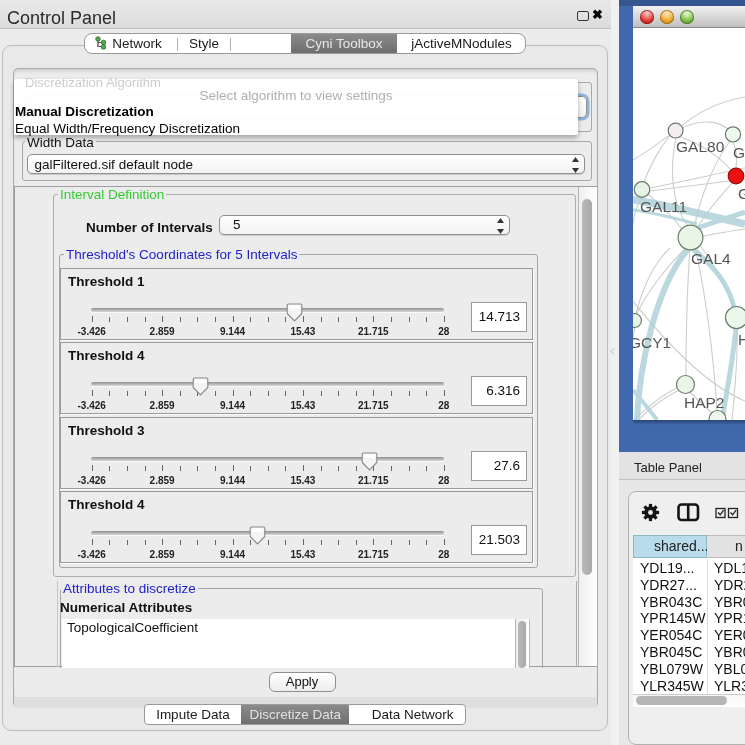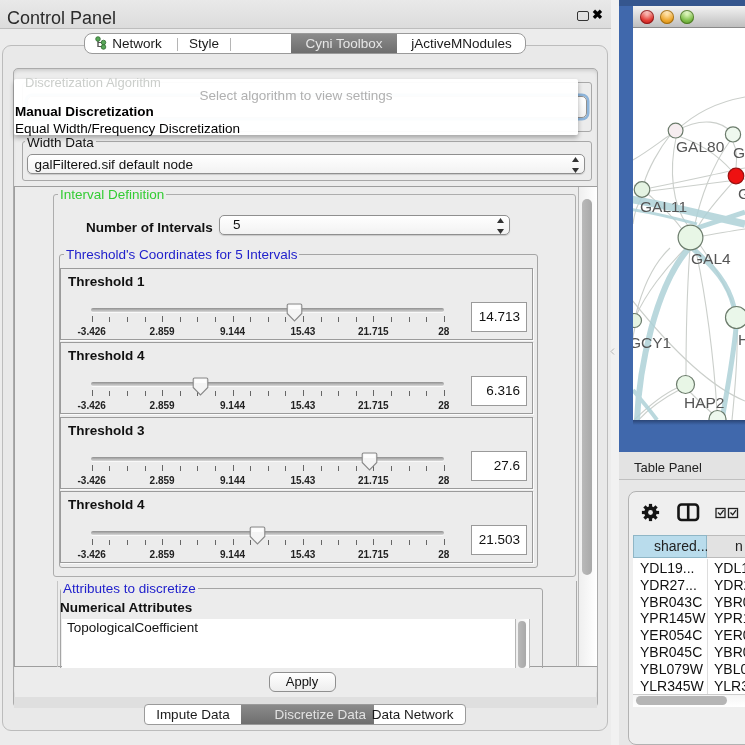--- a/index.html
+++ b/index.html
@@ -289,21 +289,21 @@
   <div class="vscroll" style="left:515px;top:619px;width:13px;height:49px;border-right:1px solid #bbb;"></div>
   <div class="vthumb" style="left:518px;top:621px;width:8px;height:47px;"></div>
 
   <div class="abs" style="left:15px;top:667.5px;width:581px;height:40px;background:#ececec;"></div>
   <div class="abs" style="left:14px;top:697px;width:583px;height:11px;background:#dfdfdf;"></div>
 
   <div class="btn" style="left:268.5px;top:671.5px;width:67px;height:20px;line-height:18px;border-radius:6px;">Apply</div>
 
   <div class="abs" id="bottabs">
     <div class="seg" style="left:0;width:96.8px;">Impute Data</div>
-    <div class="seg sel" style="left:96.8px;width:108px;padding-left:25px;">Discretize Data</div>
+    <div class="seg sel" style="left:96.8px;width:108px;">Discretize Data</div>
     <div class="seg" style="left:214.4px;width:107.6px;">Data Network</div>
   </div>
 
   <div class="abs" id="popup">
     <div style="position:absolute;left:11px;top:-4px;font-size:13px;color:#cbcecb;">Discretization Algorithm</div>
     <div class="gray">Select algorithm to view settings</div>
     <div class="b">Manual Discretization</div>
     <div class="n">Equal Width/Frequency Discretization</div>
   </div>
 

